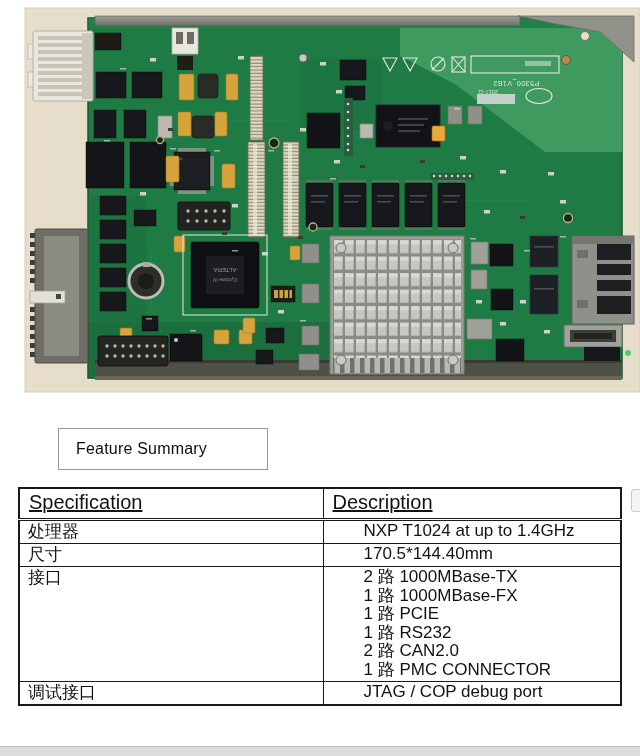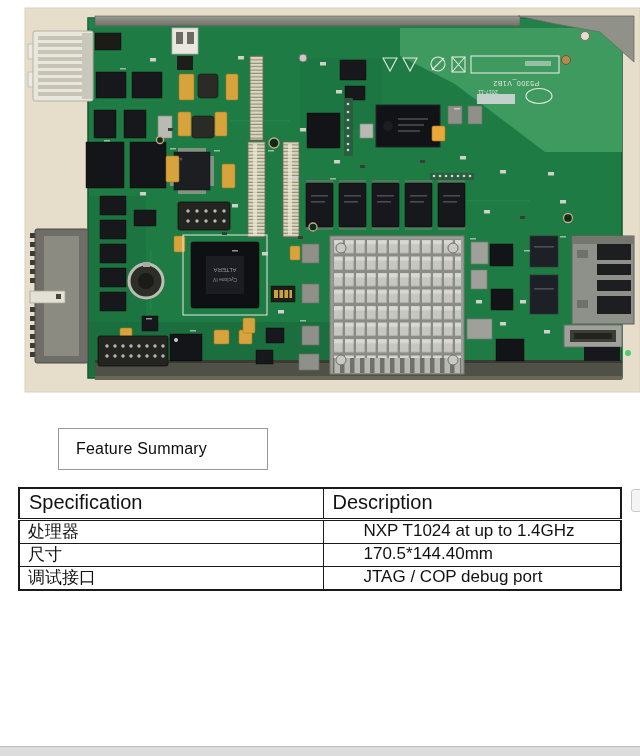--- a/index.html
+++ b/index.html
@@ -15,21 +15,21 @@
     font-size:16px;letter-spacing:.2px;color:#0d0d0d;
   }
   table.spec-table{
     position:absolute;left:18px;top:487px;width:604px;
     border-collapse:collapse;table-layout:fixed;background:#fff;
     border:2px solid #1a1a1a;
   }
   .spec-table th{
     font-size:20px;font-weight:400;text-align:left;
     padding:1px 0 3px 9px;height:25px;
-    border:1px solid #1a1a1a;border-bottom:3px double #1a1a1a;
+    border:1px solid #1a1a1a;border-bottom:3px double #1a1a1a;text-decoration:underline;
   }
   .spec-table td{
     font-size:17px;vertical-align:top;
     padding:1px 4px 1px 8px;border:1px solid #1a1a1a;
   }
   .spec-table col.c1{width:304px;}
   .spec-table td.spec-cell{line-height:20px;}
   .spec-table td.desc-cell{font-weight:400;padding-left:40px;}
   .desc-line{line-height:18.6px;white-space:nowrap;}
   .edge-widget{
@@ -473,20 +473,31 @@
           <div class="desc-line">NXP T1024 at up to 1.4GHz</div>
         </td>
       </tr>
       <tr>
         <td class="spec-cell">尺寸</td>
         <td class="desc-cell">
           <div class="desc-line">170.5*144.40mm</div>
         </td>
       </tr>
       <tr>
+        <td class="spec-cell">接口</td>
+        <td class="desc-cell">
+          <div class="desc-line">2 路 1000MBase-TX</div>
+          <div class="desc-line">1 路 1000MBase-FX</div>
+          <div class="desc-line">1 路 PCIE</div>
+          <div class="desc-line">1 路 RS232</div>
+          <div class="desc-line">2 路 CAN2.0</div>
+          <div class="desc-line">1 路 PMC CONNECTOR</div>
+        </td>
+      </tr>
+      <tr>
         <td class="spec-cell">调试接口</td>
         <td class="desc-cell">
           <div class="desc-line">JTAG / COP debug port</div>
         </td>
       </tr>
     </tbody>
 </table>
 
 <div class="edge-widget"></div>
 <div class="bottom-strip"></div>

